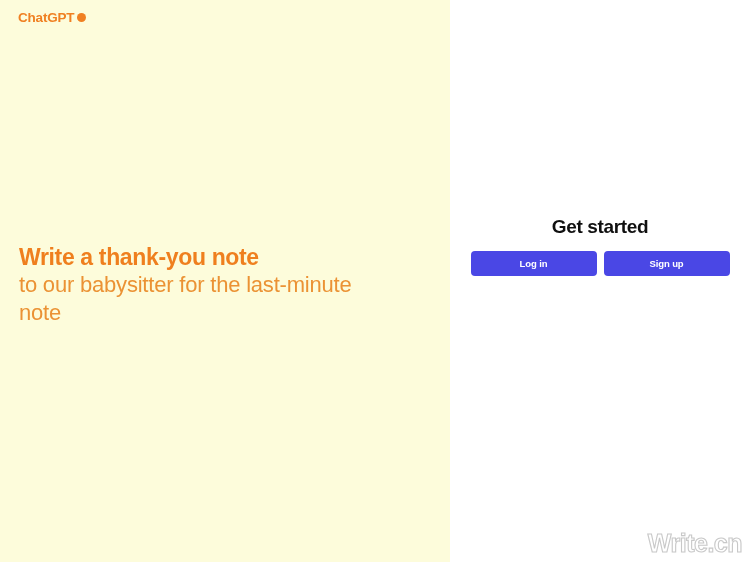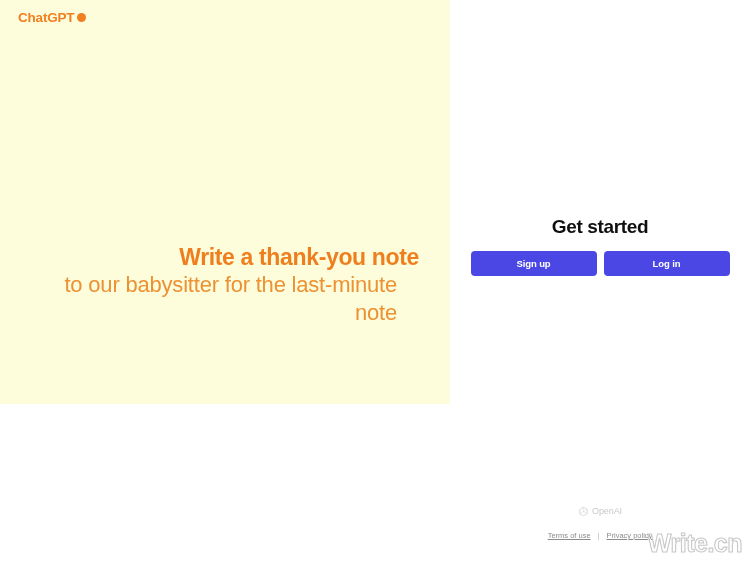--- a/index.html
+++ b/index.html
@@ -18,25 +18,24 @@
     width: 750px;
     height: 562px;
     display: flex;
     background: #ffffff;
   }
 
   
   .left-panel {
     position: relative;
     width: 450px;
-    height: 404px;
+    height: 562px;
     background: #fdfcdb;
     flex: 0 0 450px;
     overflow: hidden;
-    text-align: right;
   }
   .brand {
     position: absolute;
     top: 11px;
     left: 18px;
     display: flex;
     align-items: center;
     gap: 3px;
   }
   .brand-word {
@@ -198,39 +197,23 @@
       <div class="promo-line-rest">to our babysitter for the last-minute note</div>
     </div>
 
   </div>
 
   <div class="right-panel">
 
     <div class="auth-block">
       <div class="auth-title">Get started</div>
       <div class="auth-buttons">
+        <button class="auth-btn">Log in</button>
         <button class="auth-btn">Sign up</button>
-        <button class="auth-btn">Log in</button>
       </div>
     </div>
 
-    <div class="footer">
-      <div class="openai-mark">
-        <span>
-          <svg width="11" height="11" viewBox="0 0 24 24" aria-hidden="true">
-            <path fill="none" stroke="#cdcdcd" stroke-width="1.6" d="M12 2.6 20.1 7.3 20.1 16.7 12 21.4 3.9 16.7 3.9 7.3 Z"></path>
-            <path fill="none" stroke="#d6d6d6" stroke-width="1.2" d="M12 2.6 12 12 3.9 16.7 M12 12 20.1 16.7 M12 12 20.1 7.3"></path>
-          </svg>
-        </span>
-        <span class="openai-word">OpenAI</span>
-      </div>
-      <div class="legal">
-        <a>Terms of use</a>
-        <span class="legal-sep">|</span>
-        <a>Privacy policy</a>
-      </div>
-    </div>
 
   </div>
 
   <div class="watermark">Write.cn</div>
 
 </div>
 
 </body></html>

